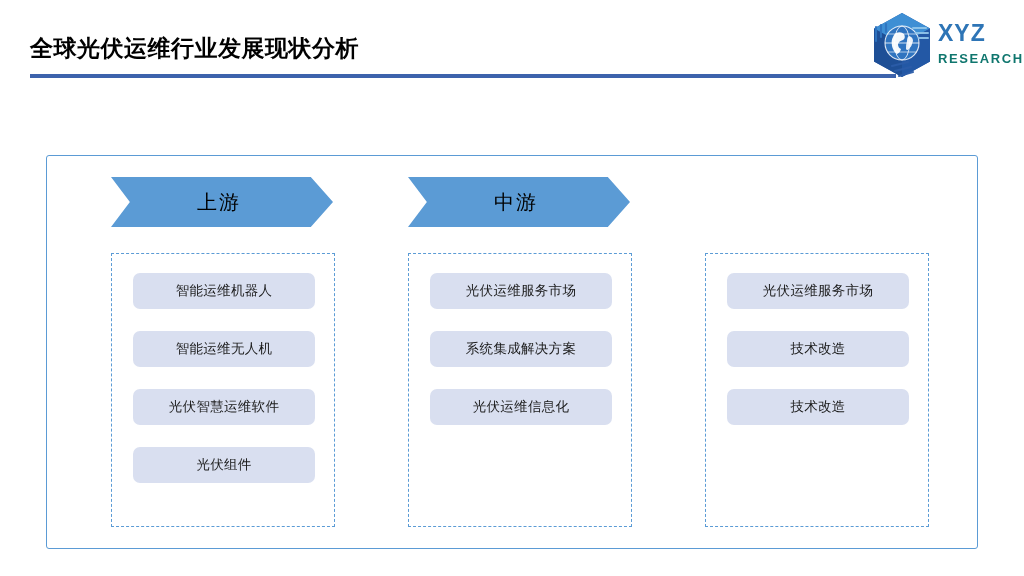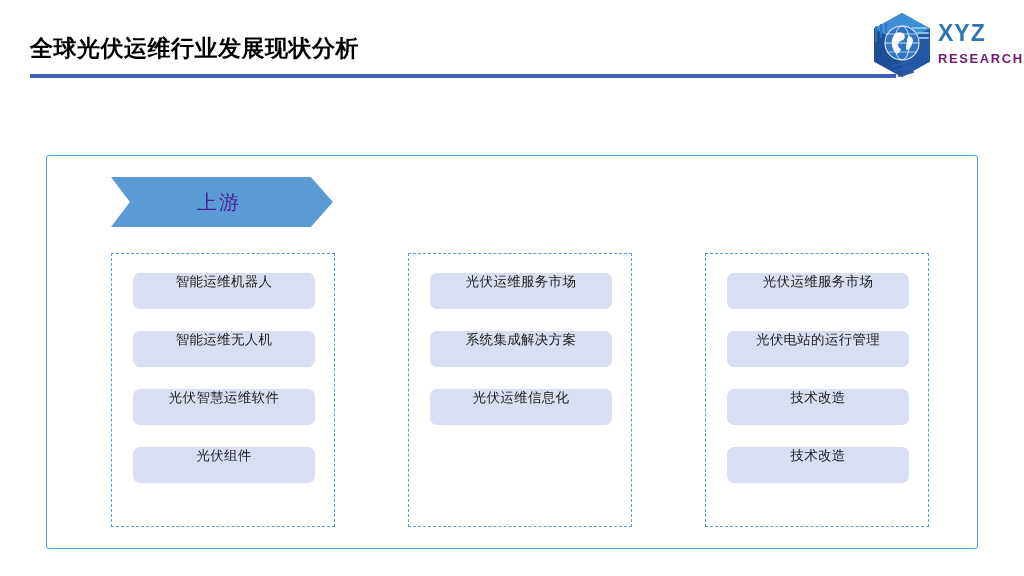--- a/index.html
+++ b/index.html
@@ -67,21 +67,21 @@
     font-size: 23px;
     font-weight: bold;
     color: #2E75B6;
     letter-spacing: 1px;
     line-height: 31px;
     display: block;
   }
   .logo-research {
     font-size: 13px;
     font-weight: bold;
-    color: #701a75;
+    color: #0f766e;
     letter-spacing: 1.6px;
     line-height: 16px;
     display: block;
     margin-top: 2px;
   }
 
   
   .content-frame {
     position: absolute;
     left: 46px;
@@ -117,21 +117,21 @@
     width: 222px;
     height: 50px;
     background: #5B9BD5;
     clip-path: polygon(0 0, 90% 0, 100% 50%, 90% 100%, 0 100%, 8.5% 50%);
     display: flex;
     align-items: center;
     justify-content: center;
   }
   .chevron-label {
     font-size: 20px;
-    color: #4c1d95;
+    color: #000000;
     letter-spacing: 2px;
     margin-right: 6px;
     text-align: center;
   }
 
   
   .group-box {
     position: absolute;
     left: 18px;
     top: 97px;
@@ -146,20 +146,21 @@
     top: 19px;
     width: 224px;
   }
   .item-box {
     width: 182px;
     height: 36px;
     margin: 0 auto 22px auto;
     background: #D9DFF0;
     border-radius: 7px;
     display: flex;
+    align-items: center;
     justify-content: center;
     box-sizing: border-box;
   }
   .item-label {
     font-size: 13.5px;
     color: #1a1a1a;
     letter-spacing: 0.3px;
     white-space: nowrap;
   }
   .item-box.emphasis .item-label {
@@ -237,20 +238,23 @@
             <span class="item-label">光伏智慧运维软件</span>
           </div>
           <div class="item-box emphasis">
             <span class="item-label">光伏组件</span>
           </div>
         </div>
       </div>
     </div>
 
     <div class="column col-1">
+      <div class="chevron">
+        <span class="chevron-label">中游</span>
+      </div>
       <div class="group-box">
         <div class="group-items">
           <div class="item-box emphasis">
             <span class="item-label">光伏运维服务市场</span>
           </div>
           <div class="item-box">
             <span class="item-label">系统集成解决方案</span>
           </div>
           <div class="item-box">
             <span class="item-label">光伏运维信息化</span>
@@ -259,23 +263,20 @@
       </div>
     </div>
 
     <div class="column col-2">
       <div class="group-box">
         <div class="group-items">
           <div class="item-box emphasis">
             <span class="item-label">光伏运维服务市场</span>
           </div>
           <div class="item-box">
-            <span class="item-label">光伏电站的运行管理</span>
-          </div>
-          <div class="item-box">
             <span class="item-label">技术改造</span>
           </div>
           <div class="item-box">
             <span class="item-label">技术改造</span>
           </div>
         </div>
       </div>
     </div>
 
   </div>

